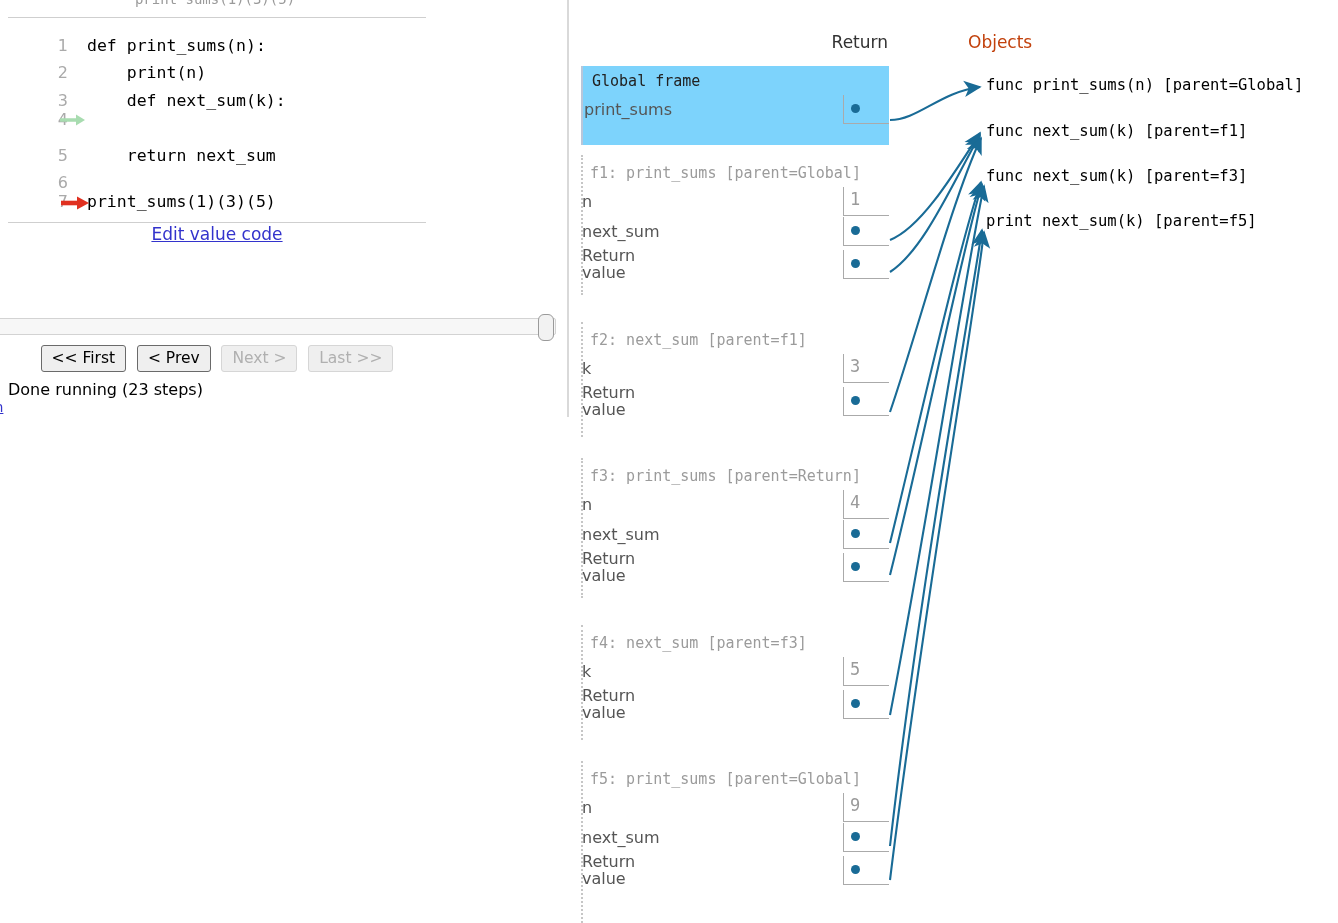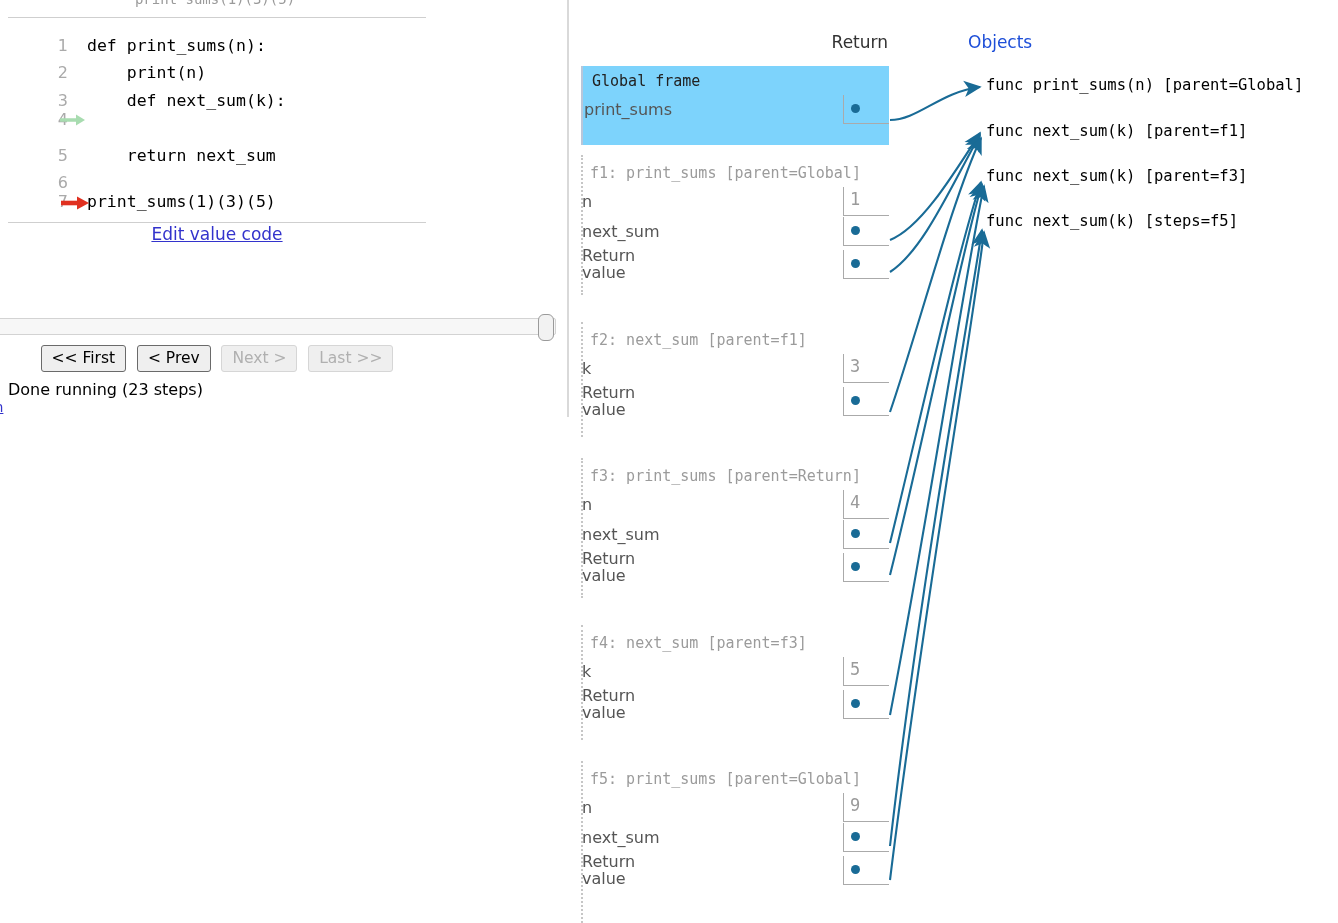--- a/index.html
+++ b/index.html
@@ -181,21 +181,21 @@
     left: 230px; top: 32px;
     width: 90px;
     text-align: right;
     font-size: 17px;
     color: #333333;
   }
   #objects-header {
     position: absolute;
     left: 400px; top: 32px;
     font-size: 17px;
-    color: #1d4ed8;
+    color: #c2410c;
     text-align: center;
   }
 
   
   .stack-dotted {
     position: absolute;
     left: 13px;
     width: 0px;
     border-left: 2px dotted #c6c6c6;
   }
@@ -540,21 +540,21 @@
           </div>
         </td>
       </tr>
     </tbody>
       </table>
   </div>
 
   <div class="obj-label" style="top:76px;">func print_sums(n) [parent=Global]</div>
   <div class="obj-label" style="top:122px;">func next_sum(k) [parent=f1]</div>
   <div class="obj-label" style="top:167px;">func next_sum(k) [parent=f3]</div>
-  <div class="obj-label" style="top:212px;">func next_sum(k) [steps=f5]</div>
+  <div class="obj-label" style="top:212px;">print next_sum(k) [parent=f5]</div>
 
   <svg id="connector-svg" viewBox="0 0 770 923" xmlns="http://www.w3.org/2000/svg">
     <defs>
       <marker id="ah" markerWidth="9" markerHeight="9" refX="7.6" refY="4.5" orient="auto" markerUnits="strokeWidth">
         <path d="M0,0.6 L8.4,4.5 L0,8.4 L2.2,4.5 Z" fill="#196b96"></path>
       </marker>
     </defs>
     <g fill="none" stroke="#196b96" stroke-width="2.1" marker-end="url(#ah)">
 
       <path d="M322,120 C350,120 372,92 412,87"></path>

